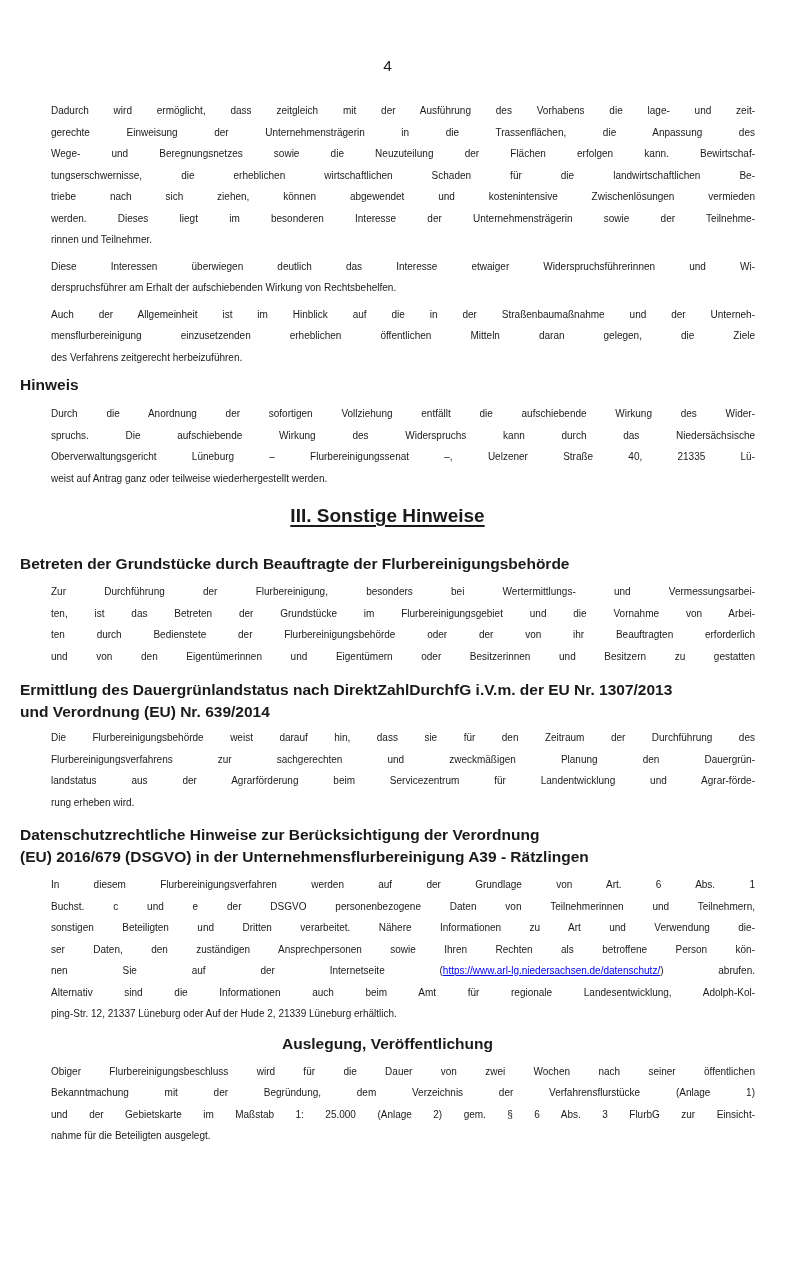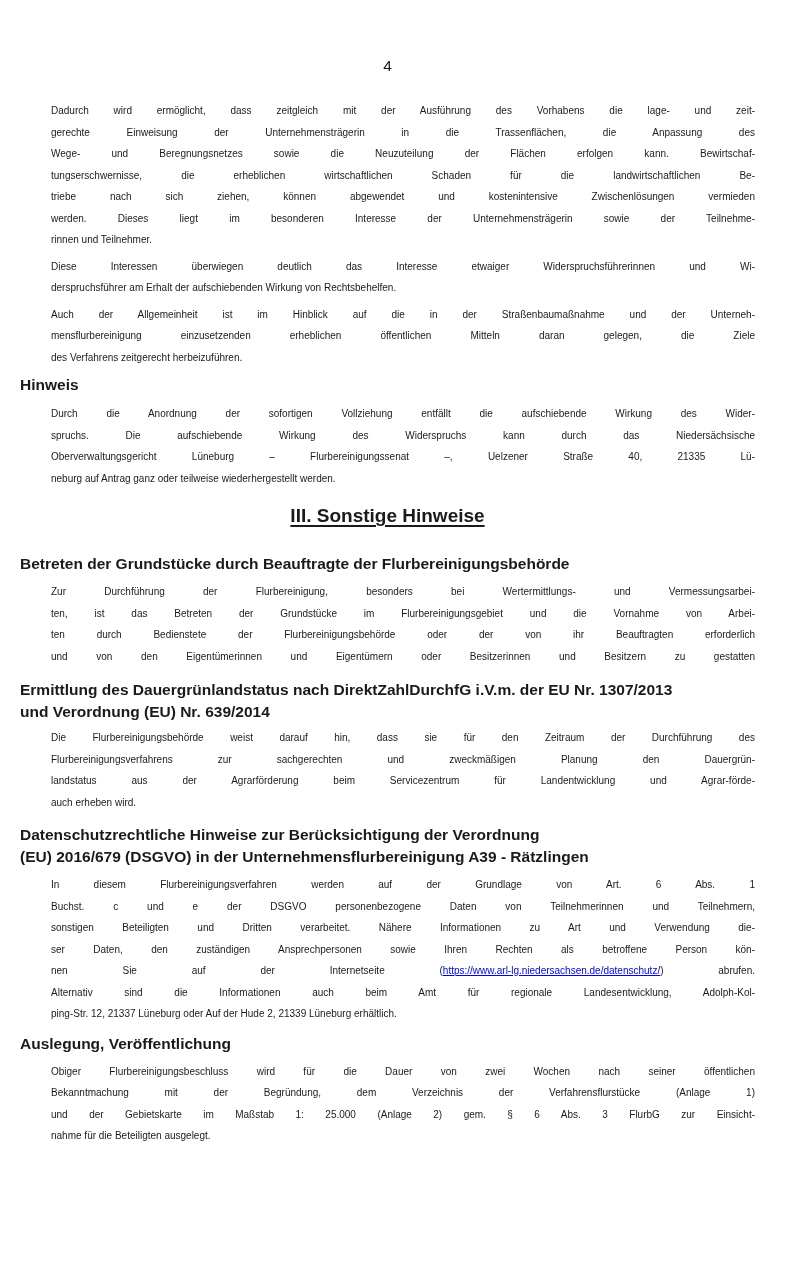--- a/index.html
+++ b/index.html
@@ -52,21 +52,21 @@
     color: var(--link-color, #0000ee);
     text-decoration: underline;
     cursor: pointer;
   }
 
   .m3  { margin-top: 6px; }
   .m4  { margin-top: 4px; }
   .m5  { margin-top: 5px; }
   .m6  { margin-top: 6px; }
   .m7  { margin-top: 7px; }
-  .m8  { margin-top: 8px; }
+  .m8  { margin-top: 8px; text-align: center; }
   .m11 { margin-top: 11px; }
   .m12 { margin-top: 12px; }
   .m14 { margin-top: 14px; }
   .m24 { margin-top: 24px; }
 </style>
 </head>
 <body>
 
 <div class="page">
   <div class="content">
@@ -93,21 +93,21 @@
         <div class="line">mensflurbereinigung einzusetzenden erheblichen öffentlichen Mitteln daran gelegen, die Ziele</div>
         <div class="line last">des Verfahrens zeitgerecht herbeizuführen.</div>
       </div>
 
     <div class="hsec m6">Hinweis</div>
 
     <div class="para m7">
         <div class="line">Durch die Anordnung der sofortigen Vollziehung entfällt die aufschiebende Wirkung des Wider-</div>
         <div class="line">spruchs. Die aufschiebende Wirkung des Widerspruchs kann durch das Niedersächsische</div>
         <div class="line">Oberverwaltungsgericht Lüneburg – Flurbereinigungssenat –, Uelzener Straße 40, 21335 Lü-</div>
-        <div class="line last">neburg auf Antrag ganz oder teilweise wiederhergestellt werden.</div>
+        <div class="line last">weist auf Antrag ganz oder teilweise wiederhergestellt werden.</div>
       </div>
 
     <div class="hmain m14">
       <span>III. Sonstige Hinweise</span>
     </div>
 
     <div class="hsec m24">Betreten der Grundstücke durch Beauftragte der Flurbereinigungsbehörde</div>
 
     <div class="para m6">
         <div class="line">Zur Durchführung der Flurbereinigung, besonders bei Wertermittlungs- und Vermessungsarbei-</div>
@@ -118,21 +118,21 @@
 
     <div class="hsec m12">
         <div class="line">Ermittlung des Dauergrünlandstatus nach DirektZahlDurchfG i.V.m. der EU Nr. 1307/2013</div>
         <div class="line last">und Verordnung (EU) Nr. 639/2014</div>
       </div>
 
     <div class="para m4">
         <div class="line">Die Flurbereinigungsbehörde weist darauf hin, dass sie für den Zeitraum der Durchführung des</div>
         <div class="line">Flurbereinigungsverfahrens zur sachgerechten und zweckmäßigen Planung den Dauergrün-</div>
         <div class="line">landstatus aus der Agrarförderung beim Servicezentrum für Landentwicklung und Agrar-förde-</div>
-        <div class="line last">auch erheben wird.</div>
+        <div class="line last">rung erheben wird.</div>
       </div>
 
     <div class="hsec m11">
         <div class="line">Datenschutzrechtliche Hinweise zur Berücksichtigung der Verordnung</div>
         <div class="line last">(EU) 2016/679 (DSGVO) in der Unternehmensflurbereinigung A39 - Rätzlingen</div>
       </div>
 
     <div class="para m3">
         <div class="line">In diesem Flurbereinigungsverfahren werden auf der Grundlage von Art. 6 Abs. 1</div>
         <div class="line">Buchst. c und e der DSGVO personenbezogene Daten von Teilnehmerinnen und Teilnehmern,</div>

